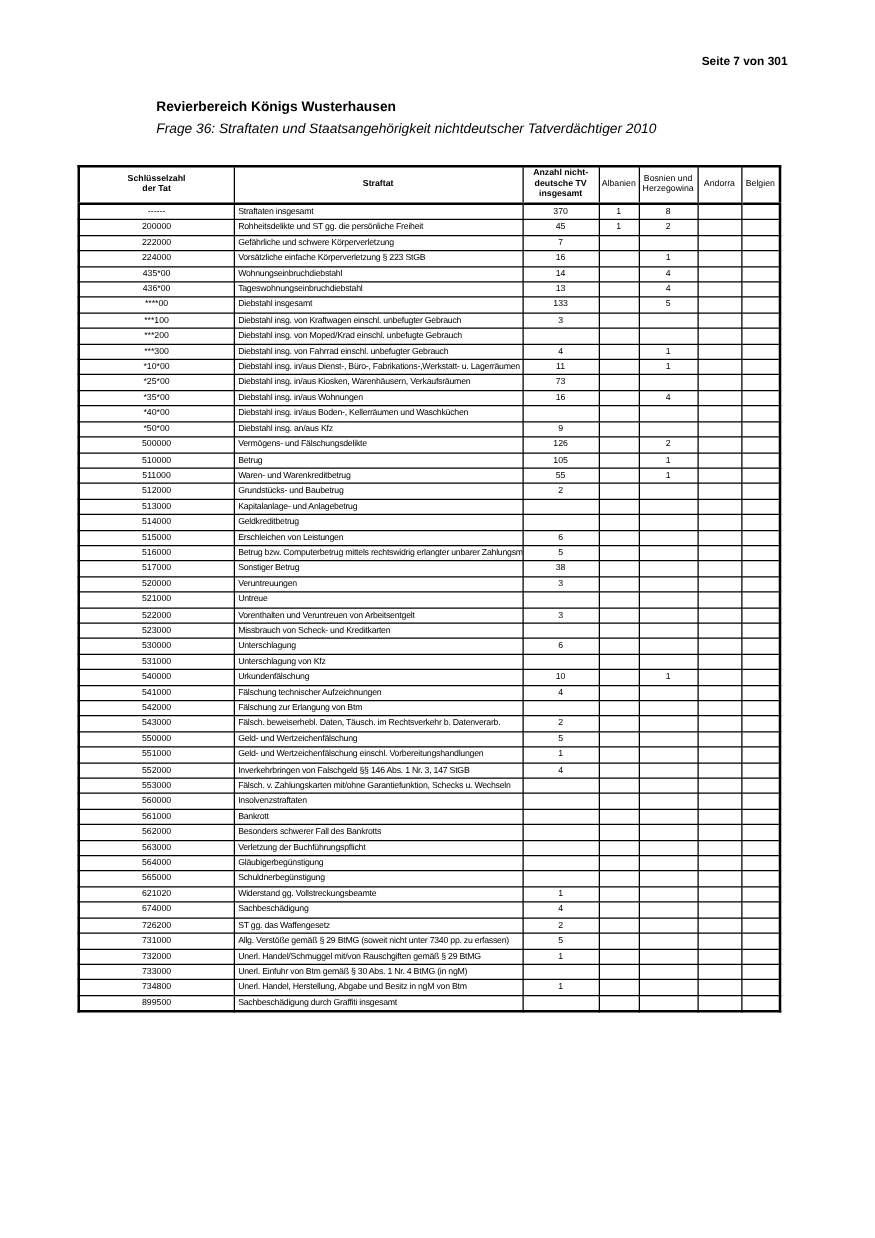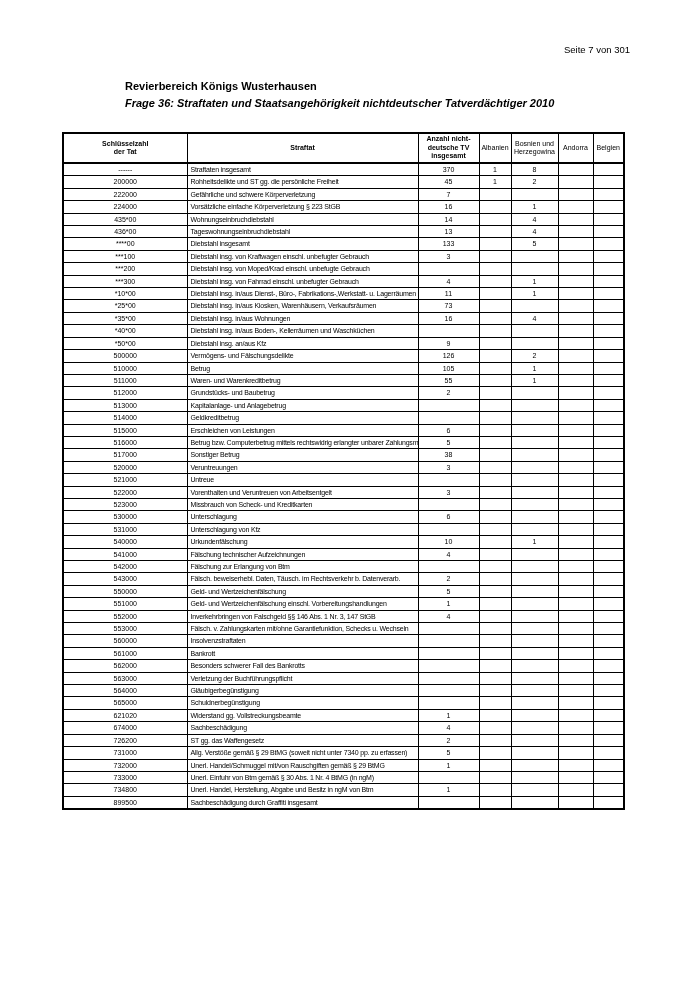--- a/index.html
+++ b/index.html
@@ -2,29 +2,29 @@
 <html><head>
 <meta charset="utf-8">
 <style>
   html,body { margin:0; padding:0; }
   body {
     width:700px; height:990px; background:#ffffff; position:relative;
     font-family:"Liberation Sans", sans-serif; color:#000;
     -webkit-font-smoothing:antialiased;
   }
   .page-num {
-    position:absolute; top:44px; right:70px; font-size:9.5px;
+    position:absolute; top:44px; right:70px; font-size:9.5px;font-weight:bold;
   }
   .doc-title {
     position:absolute; left:125px; top:80px; font-size:11px;
     font-weight:bold; line-height:13px; white-space:nowrap;text-align:right;
   }
   .doc-subtitle {
     position:absolute; left:125px; top:97px; font-size:11px;
-    font-weight:bold; font-style:italic; line-height:13px; white-space:nowrap;
+    font-weight:normal; font-style:italic; line-height:13px; white-space:nowrap;
   }
   table.stats {
     position:absolute; left:62px; top:132px; width:561px;
     border-collapse:collapse; table-layout:fixed;
     border:2px solid #000;
   }
   .stats th, .stats td { border:1px solid #000; overflow:hidden; }
   .stats thead th {
     font-size:7px; font-weight:bold; text-align:center; vertical-align:middle;
     white-space:pre-line; line-height:8.5px; height:28px; padding:0 1px;

